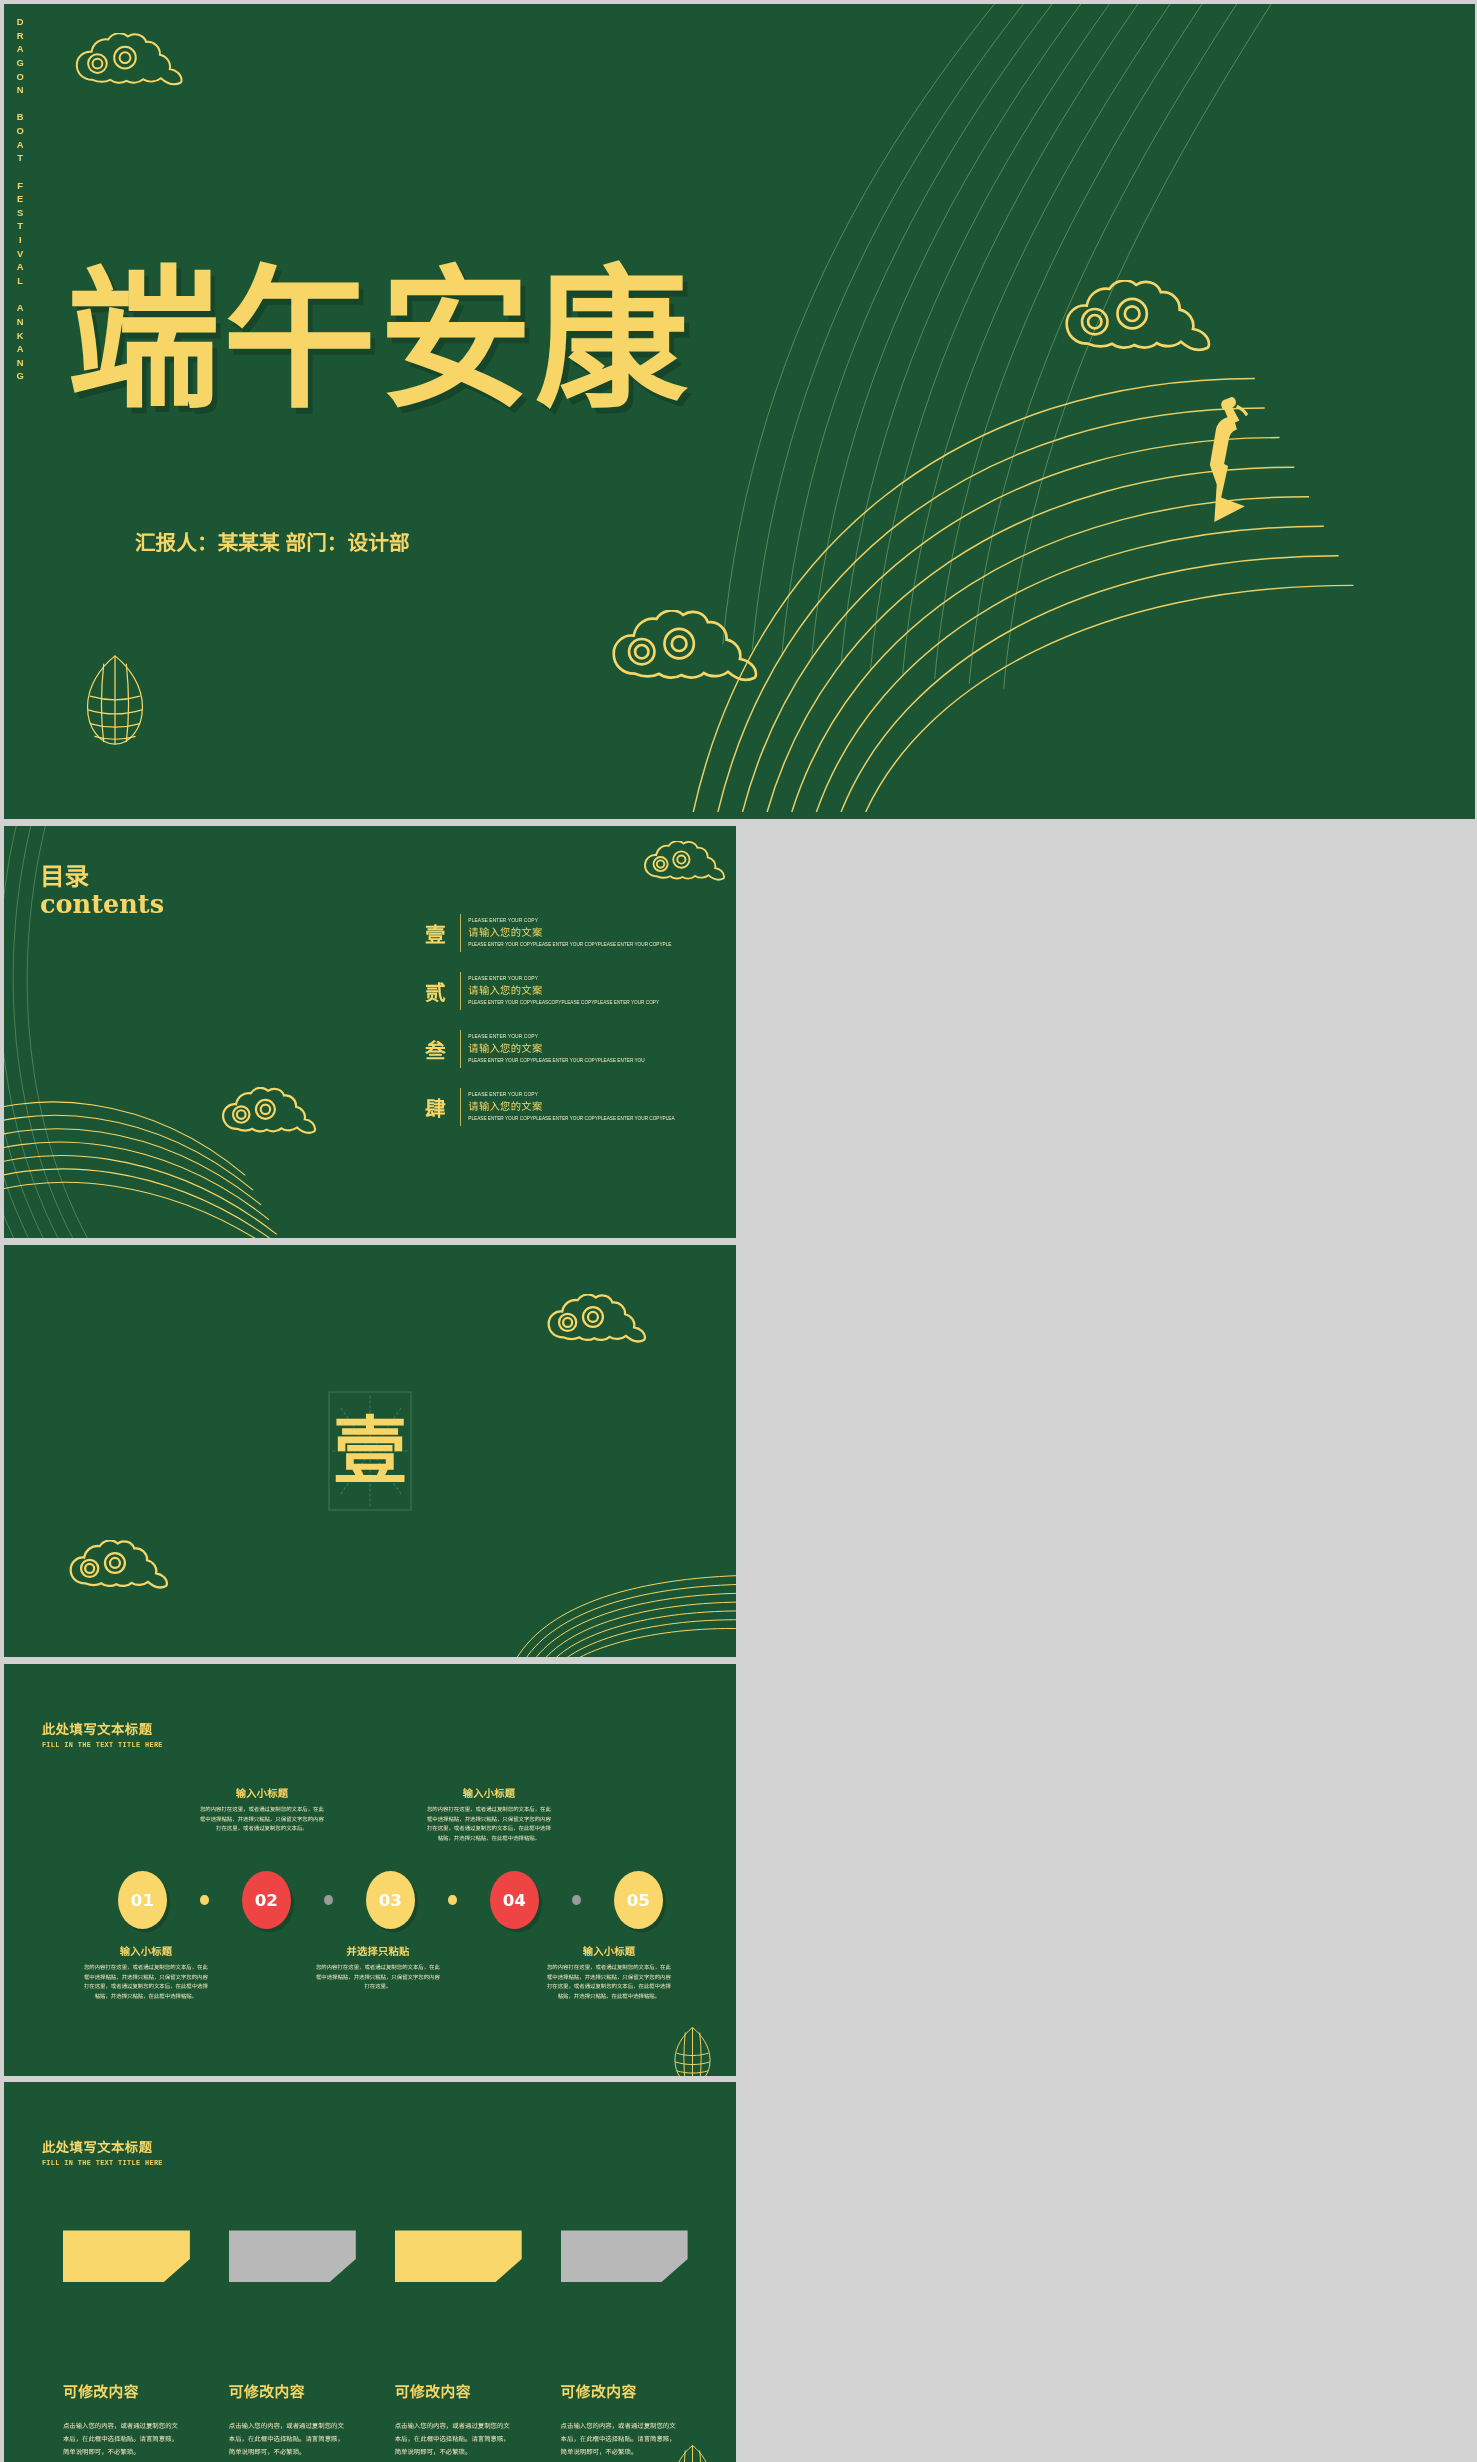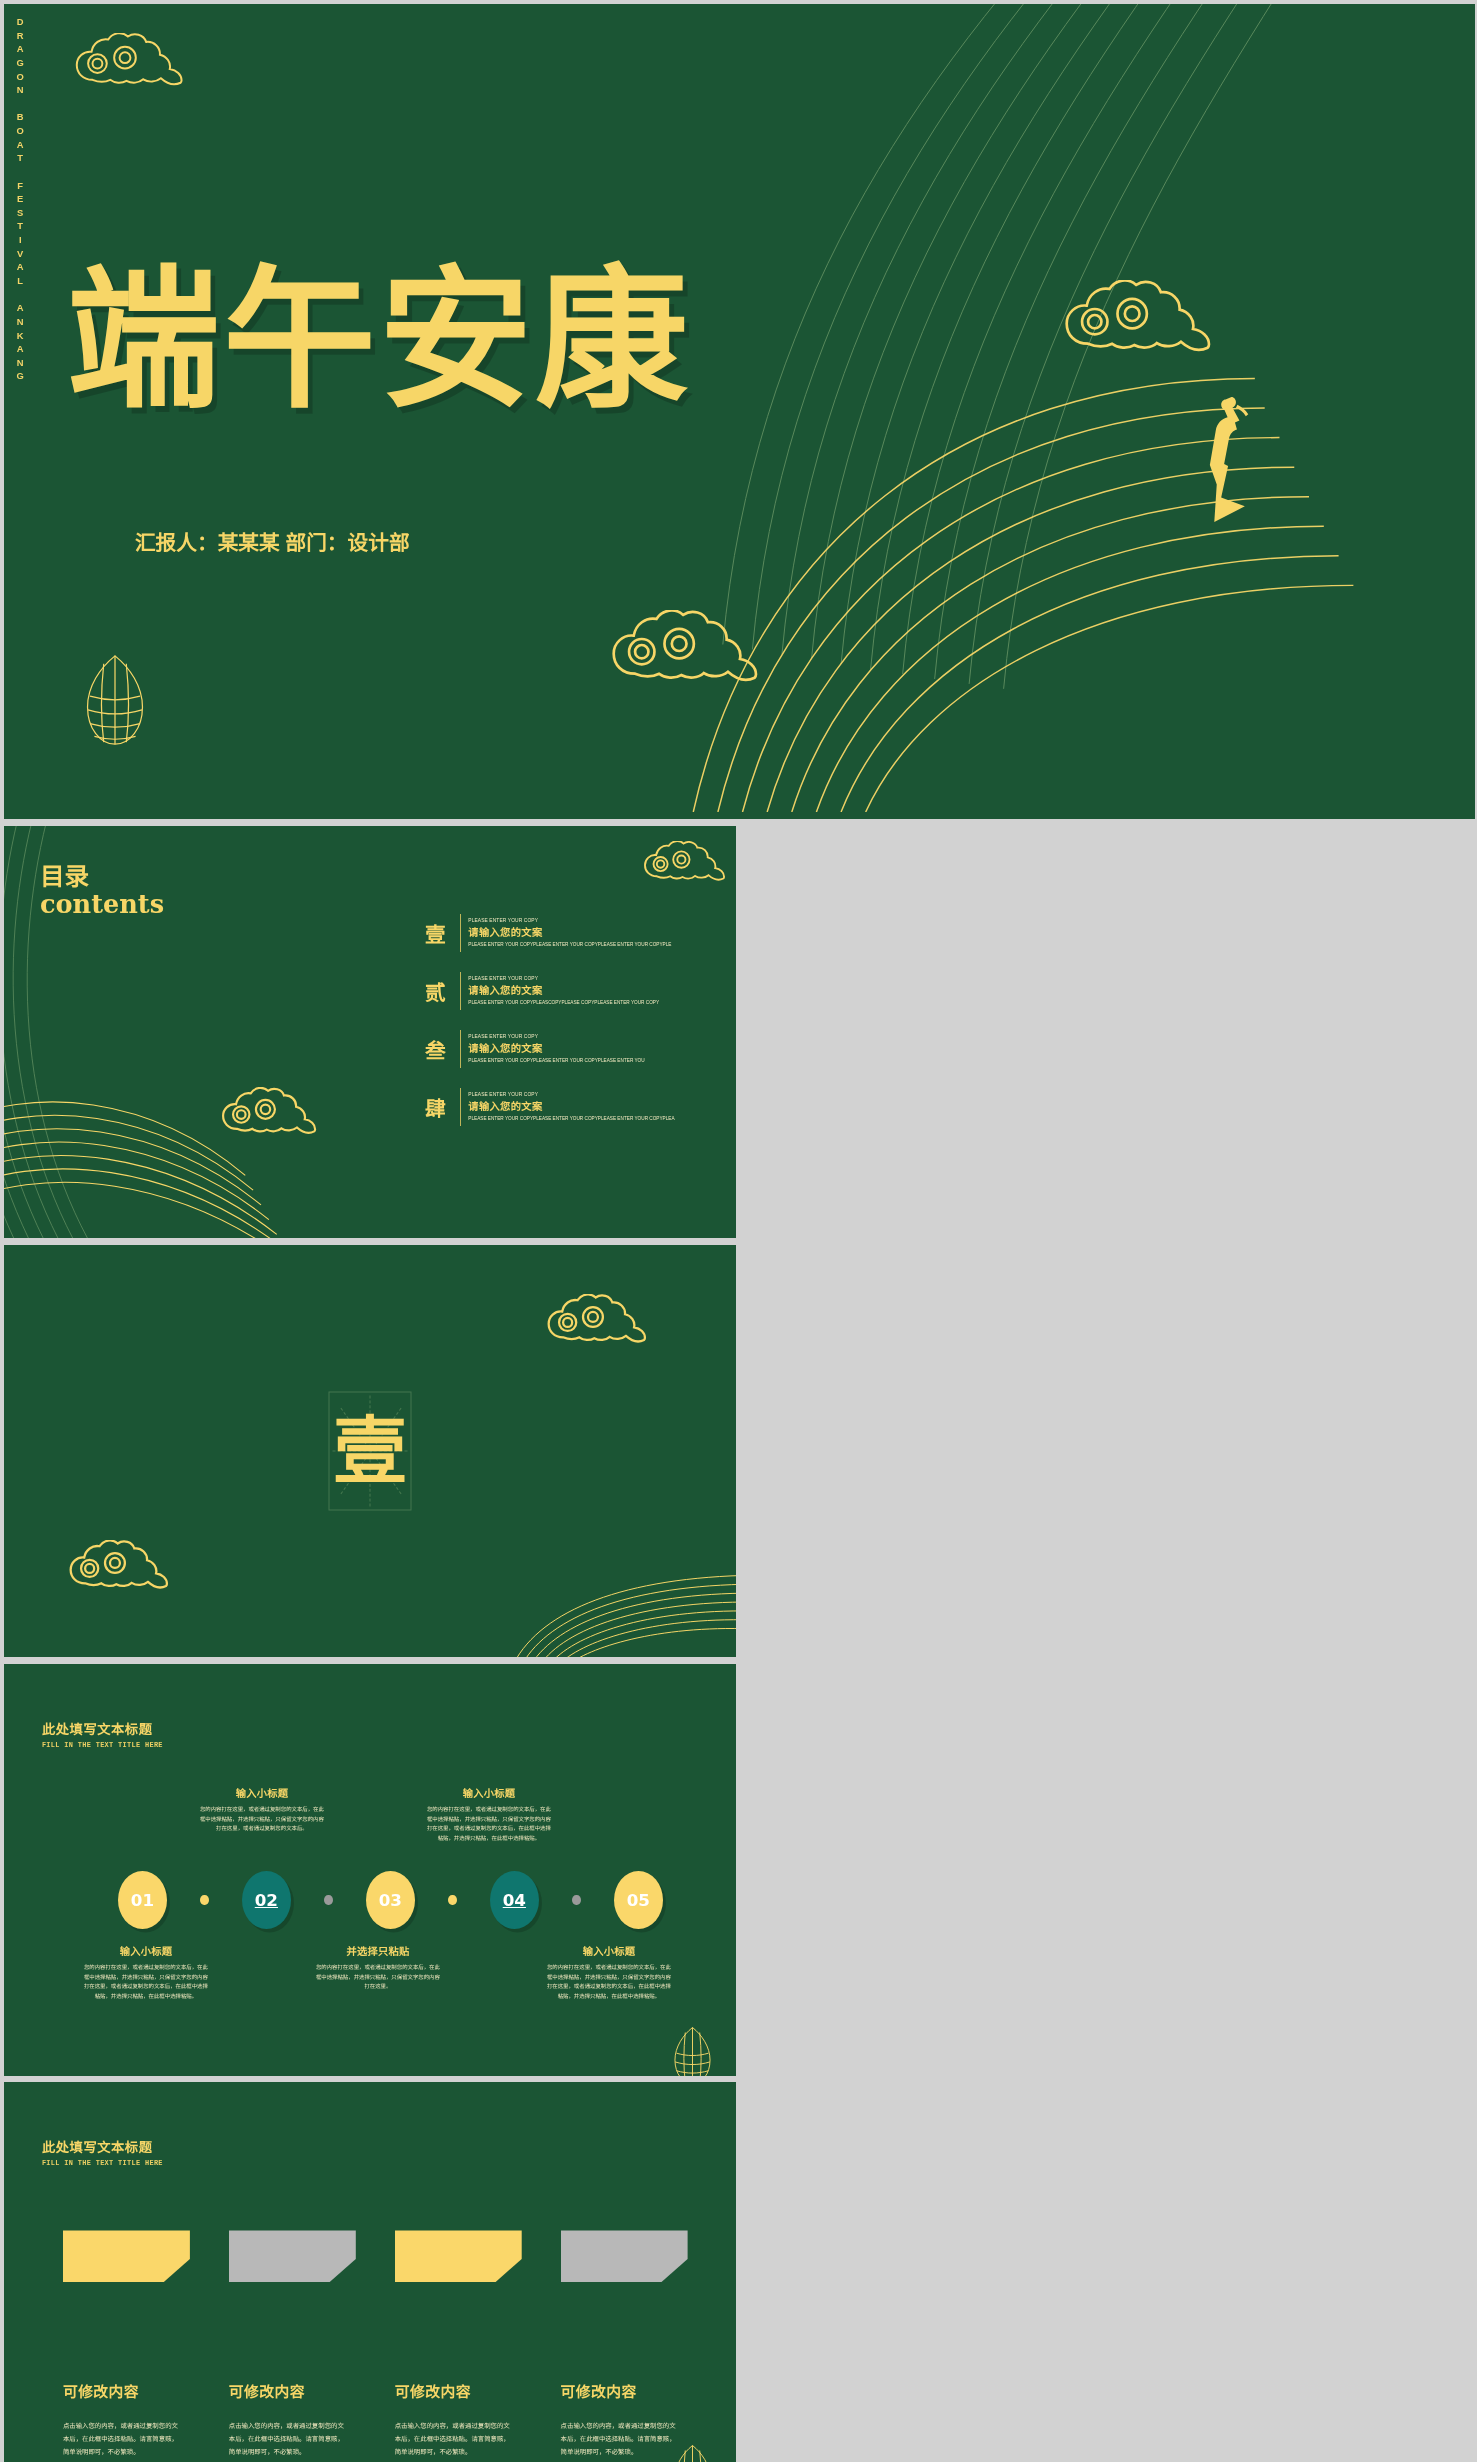--- a/index.html
+++ b/index.html
@@ -80,21 +80,21 @@
     font-family:"DejaVu Serif","Liberation Serif",serif; }
   .toc-list{ position:absolute; left:409px; top:88px; width:286px; }
   .toc-row{ display:flex; align-items:center; margin-bottom:20px; }
   .toc-num{
     width:45px; text-align:center; color:#f7d667; font-size:20.7px; font-weight:900;
     font-family:"DejaVu Serif","Liberation Serif",serif;
   }
   .toc-div{ width:0.5px; height:38px; background:#f7d667; opacity:.75; margin:0 7.9px 0 2px; }
   .toc-txt{ flex:1; }
   .toc-eyebrow{ color:#f2e9c0; font-size:4.9px; letter-spacing:.02em; margin:0 0 1px 0; }
-  .toc-main{ color:#f7d667; font-size:10.3px; font-weight:700; margin:0 0 2.5px 0; letter-spacing:.03em; }
+  .toc-main{ color:#f7d667; font-size:10.3px; font-weight:400; margin:0 0 2.5px 0; letter-spacing:.03em; }
   .toc-small{ color:#f2e9c0; font-size:4.7px; line-height:1.5; margin:0; }
 
   
   .sec-box{
     position:absolute; left:50%; top:50%; transform:translate(-50%,-50%);
     width:83px; height:119px; border:1px solid #44764f;
     display:flex; align-items:center; justify-content:center;
   }
   .sec-box .grid-h,.sec-box .grid-v,.sec-box .grid-d1,.sec-box .grid-d2{
     position:absolute; border-top:0.5px dashed #47794f;
@@ -115,21 +115,21 @@
     display:flex; align-items:center; justify-content:space-between; }
   .tl-node{
     width:49px; height:58px; border-radius:50%;
     display:flex; align-items:center; justify-content:center;
     color:#fff; font-size:16.7px; font-weight:700;
     box-shadow:3px 3.4px 0 rgba(0,0,0,.16);
     font-family:"DejaVu Sans","Liberation Sans",sans-serif;
     text-align:center;
   }
   .tl-node.gold{ background:#fad76a; }
-  .tl-node.gray{ background:#0f766e;text-decoration:underline; }
+  .tl-node.gray{ background:#ef4444; }
   .tl-dot{ width:8.4px; height:9.8px; border-radius:50%; }
   .tl-dot.gold{ background:#fad76a; }
   .tl-dot.gray{ background:#9a9a9a; }
   .tl-cap{ position:absolute; width:128px; text-align:center; }
   .tl-cap h4{ color:#f7d667; font-size:10.3px; font-weight:900; margin:0 0 5.9px 0; letter-spacing:.02em; }
   .tl-cap p{ color:#f2e9c0; font-size:5.4px; line-height:1.75; margin:0; }
 
   
   .bn{ position:absolute; left:59px; right:34px; top:148px; display:flex; gap:24.6px; }
   .bn-col{ flex:1; }

